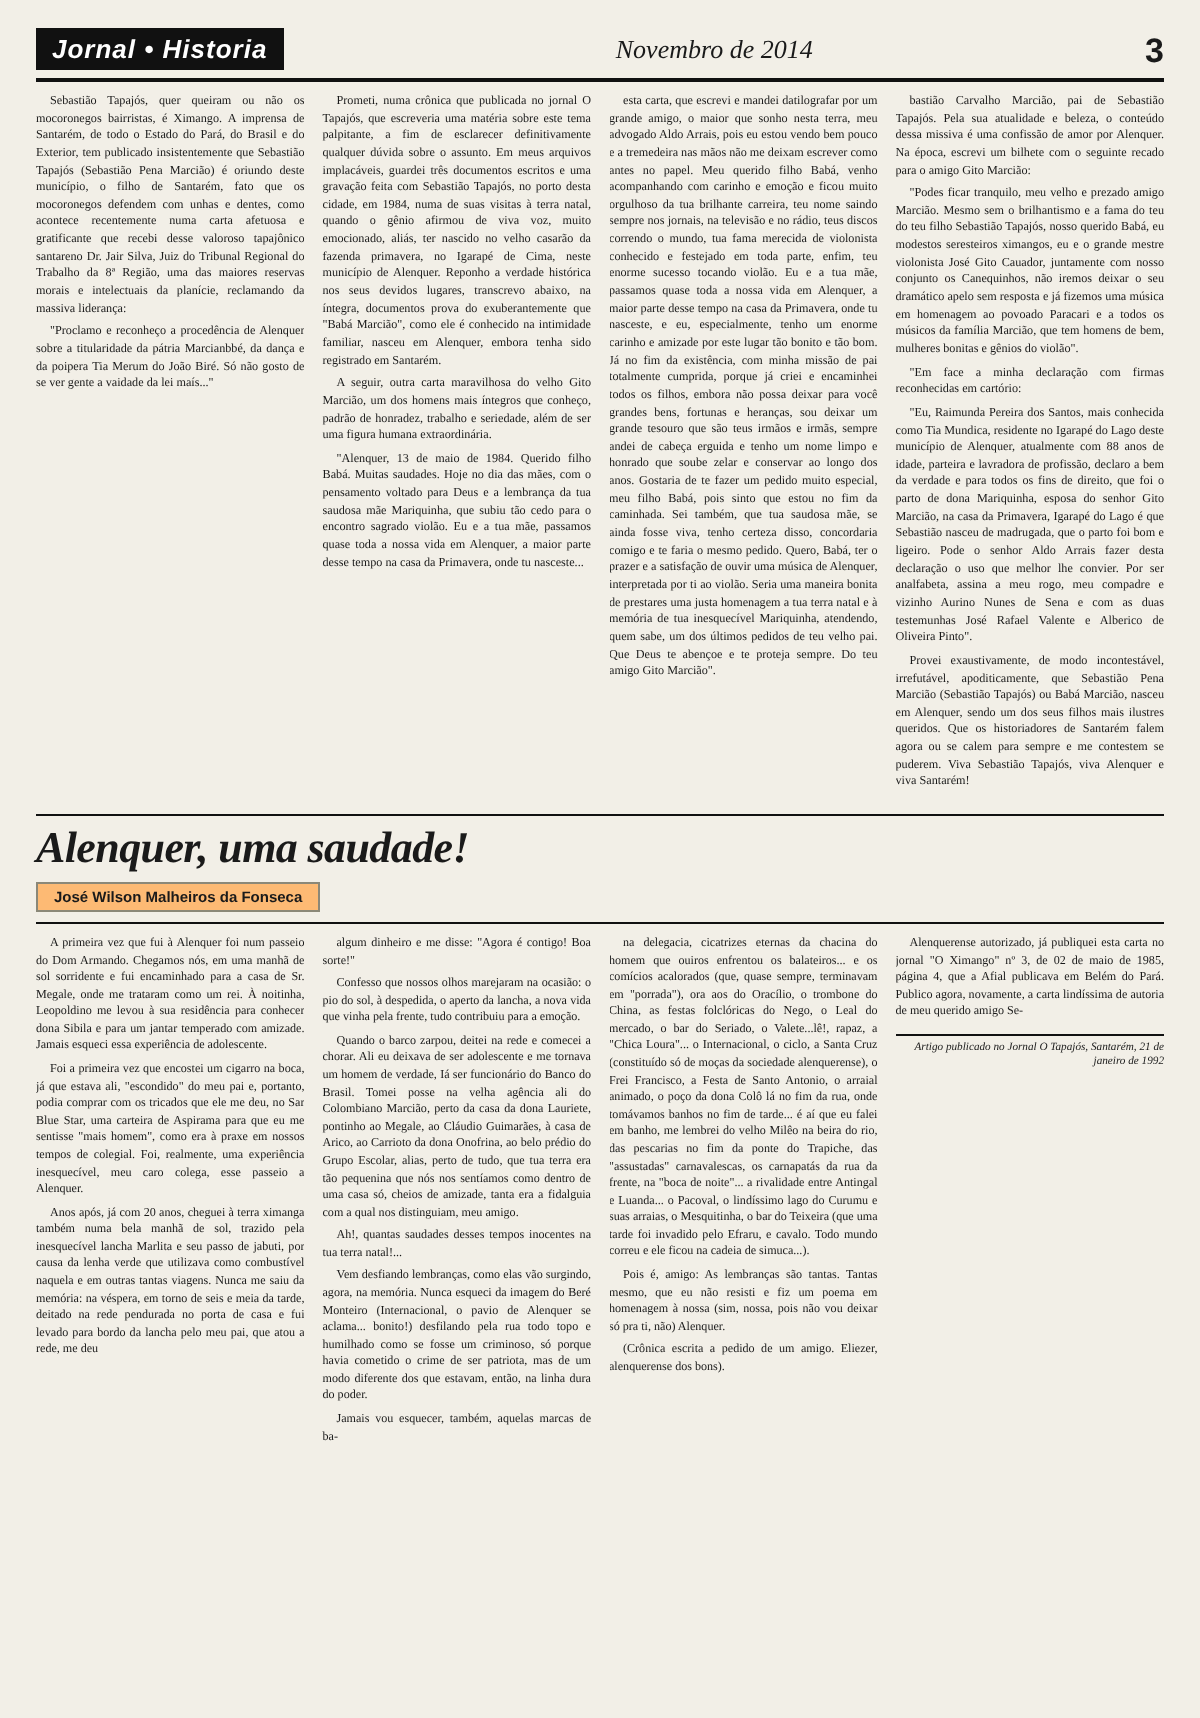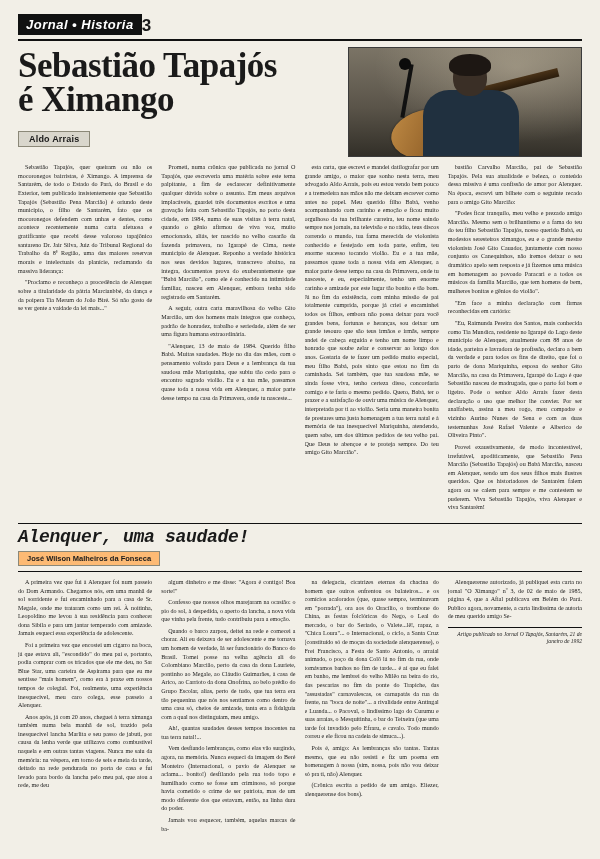--- a/index.html
+++ b/index.html
@@ -136,23 +136,23 @@
   .top-cols .col{height:352px;overflow:hidden;}
   
   .banner{
     margin-top:8px;
     border-top:1.5px solid #111;
     border-bottom:1.5px solid #111;
     padding:3px 0 5px 0;
   }
   .banner h2{
     margin:0;
-    font-family:Liberation Mono, monospace;
+    font-family:Liberation Serif, serif;
     font-style:italic;font-weight:bold;
-    font-size:18px;
+    font-size:22px;
     letter-spacing:-.3px;
   }
   .banner-by{
     display:inline-block;
     margin-top:4px;
     background:#fdba74;
     border:1px solid #8b8878;
     font-family:"Liberation Sans", sans-serif;
     font-weight:bold;font-size:7.5px;
     padding:2px 8px;
@@ -173,45 +173,24 @@
     line-height:1.35;
   }
 </style>
 </head>
 <body>
 
 <div class="page">
 
   <div class="masthead">
     <div class="brand">Jornal • Historia</div>
+    <div class="issue-date">Novembro de 2014</div>
     <div class="page-number">3</div>
   </div>
 
-  <div class="head-zone">
-    <div class="head-left">
-      <div class="headline">
-        <span>Sebastião Tapajós</span>
-        <span class="l2">é Ximango</span>
-      </div>
-      <div class="byline-wrap">
-        <span class="byline">Aldo Arrais</span>
-      </div>
-    </div>
-    <div class="photo">
-      <div class="wall"></div>
-      <div class="guitar"></div>
-      <div class="neck"></div>
-      <div class="hole"></div>
-      <div class="body"></div>
-      <div class="head"></div>
-      <div class="hair"></div>
-      <div class="mic"></div>
-      <div class="micball"></div>
-    </div>
-  </div>
 
   <div class="top-cols">
     <div class="col">
       <p class="first">Sebastião Tapajós, quer queiram ou não os mocoronegos bairristas, é Ximango. A imprensa de Santarém, de todo o Estado do Pará, do Brasil e do Exterior, tem publicado insistentemente que Sebastião Tapajós (Sebastião Pena Marcião) é oriundo deste município, o filho de Santarém, fato que os mocoronegos defendem com unhas e dentes, como acontece recentemente numa carta afetuosa e gratificante que recebi desse valoroso tapajônico santareno Dr. Jair Silva, Juiz do Tribunal Regional do Trabalho da 8ª Região, uma das maiores reservas morais e intelectuais da planície, reclamando da massiva liderança:</p>
       <p>"Proclamo e reconheço a procedência de Alenquer sobre a titularidade da pátria Marcianbbé, da dança e da poipera Tia Merum do João Biré. Só não gosto de se ver gente a vaidade da lei maís..."</p>
     </div>
     <div class="col">
       <p class="first">Prometi, numa crônica que publicada no jornal O Tapajós, que escreveria uma matéria sobre este tema palpitante, a fim de esclarecer definitivamente qualquer dúvida sobre o assunto. Em meus arquivos implacáveis, guardei três documentos escritos e uma gravação feita com Sebastião Tapajós, no porto desta cidade, em 1984, numa de suas visitas à terra natal, quando o gênio afirmou de viva voz, muito emocionado, aliás, ter nascido no velho casarão da fazenda primavera, no Igarapé de Cima, neste município de Alenquer. Reponho a verdade histórica nos seus devidos lugares, transcrevo abaixo, na íntegra, documentos prova do exuberantemente que "Babá Marcião", como ele é conhecido na intimidade familiar, nasceu em Alenquer, embora tenha sido registrado em Santarém.</p>
       <p>A seguir, outra carta maravilhosa do velho Gito Marcião, um dos homens mais íntegros que conheço, padrão de honradez, trabalho e seriedade, além de ser uma figura humana extraordinária.</p>
       <p>"Alenquer, 13 de maio de 1984. Querido filho Babá. Muitas saudades. Hoje no dia das mães, com o pensamento voltado para Deus e a lembrança da tua saudosa mãe Mariquinha, que subiu tão cedo para o encontro sagrado violão. Eu e a tua mãe, passamos quase toda a nossa vida em Alenquer, a maior parte desse tempo na casa da Primavera, onde tu nasceste...</p>

